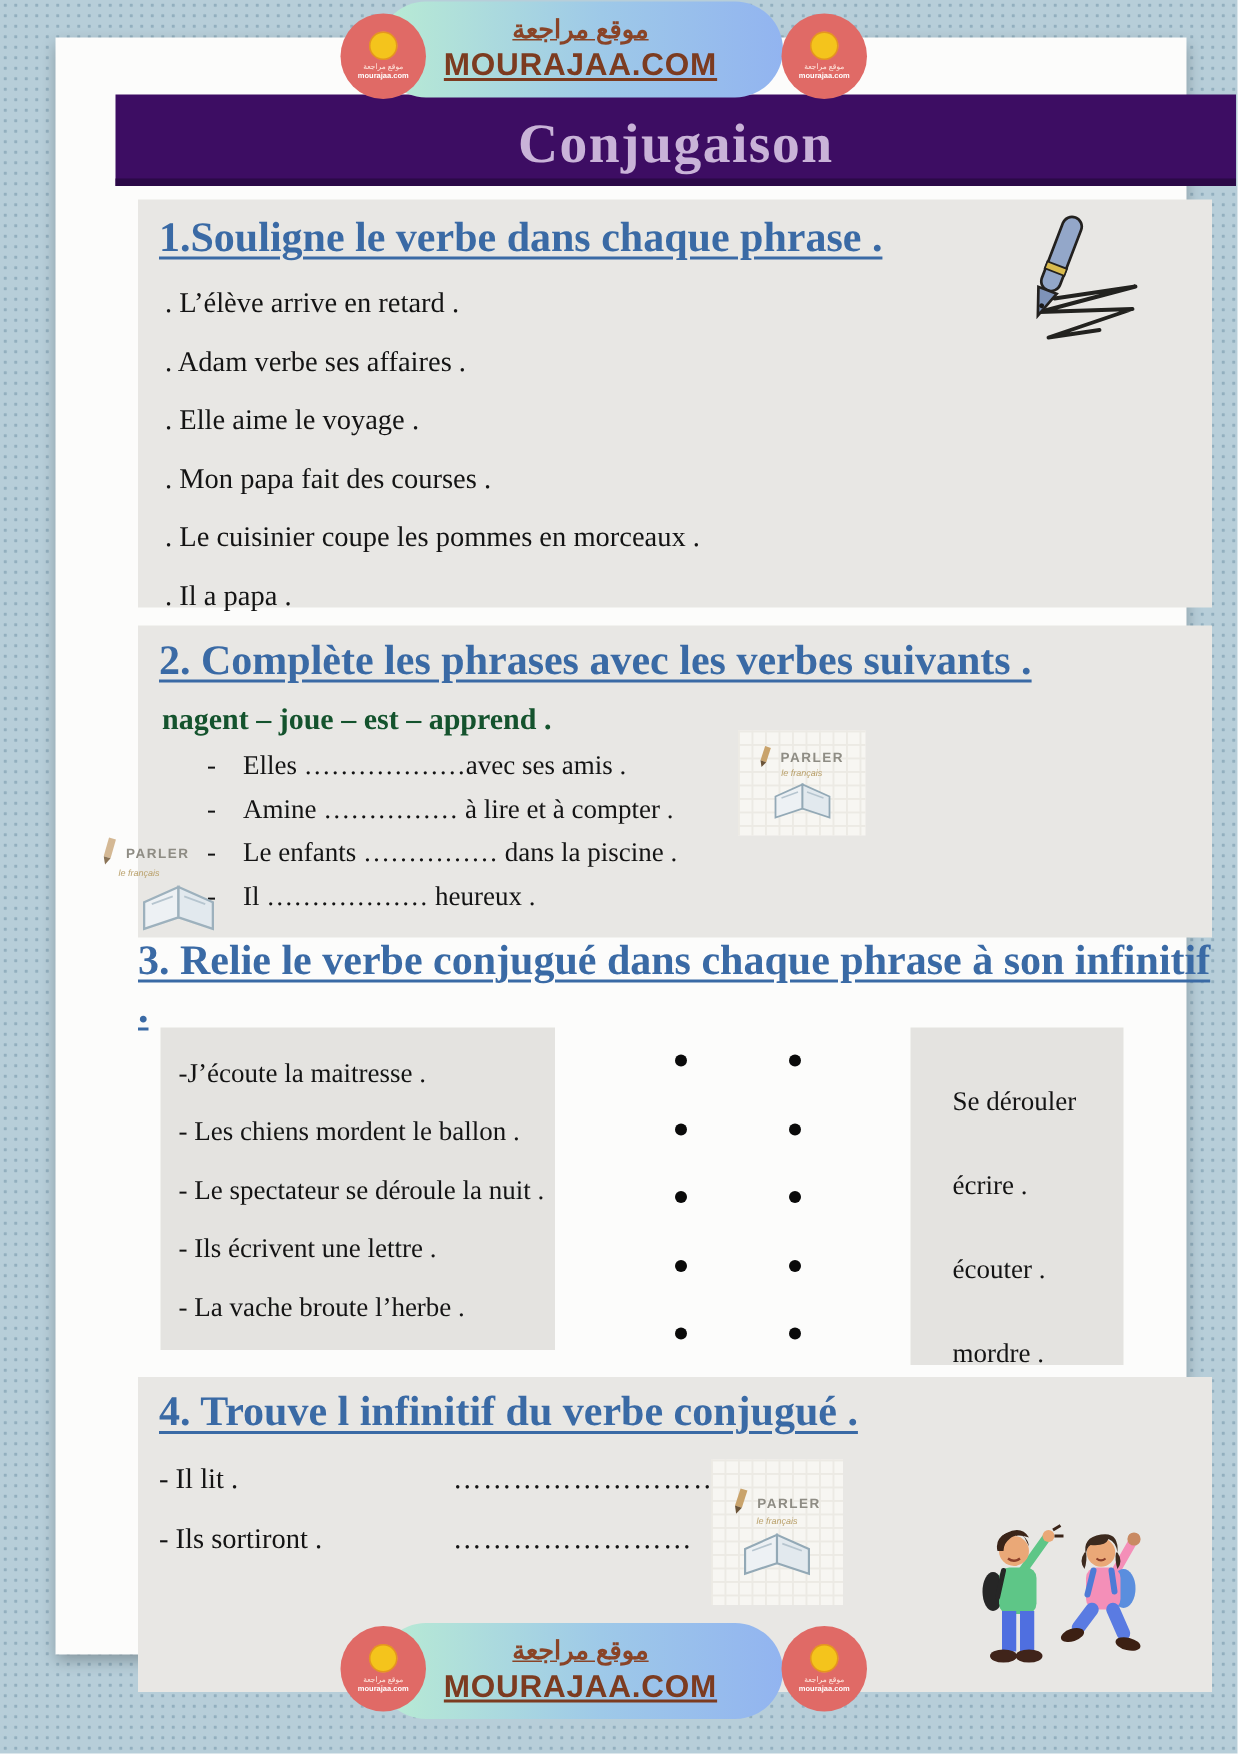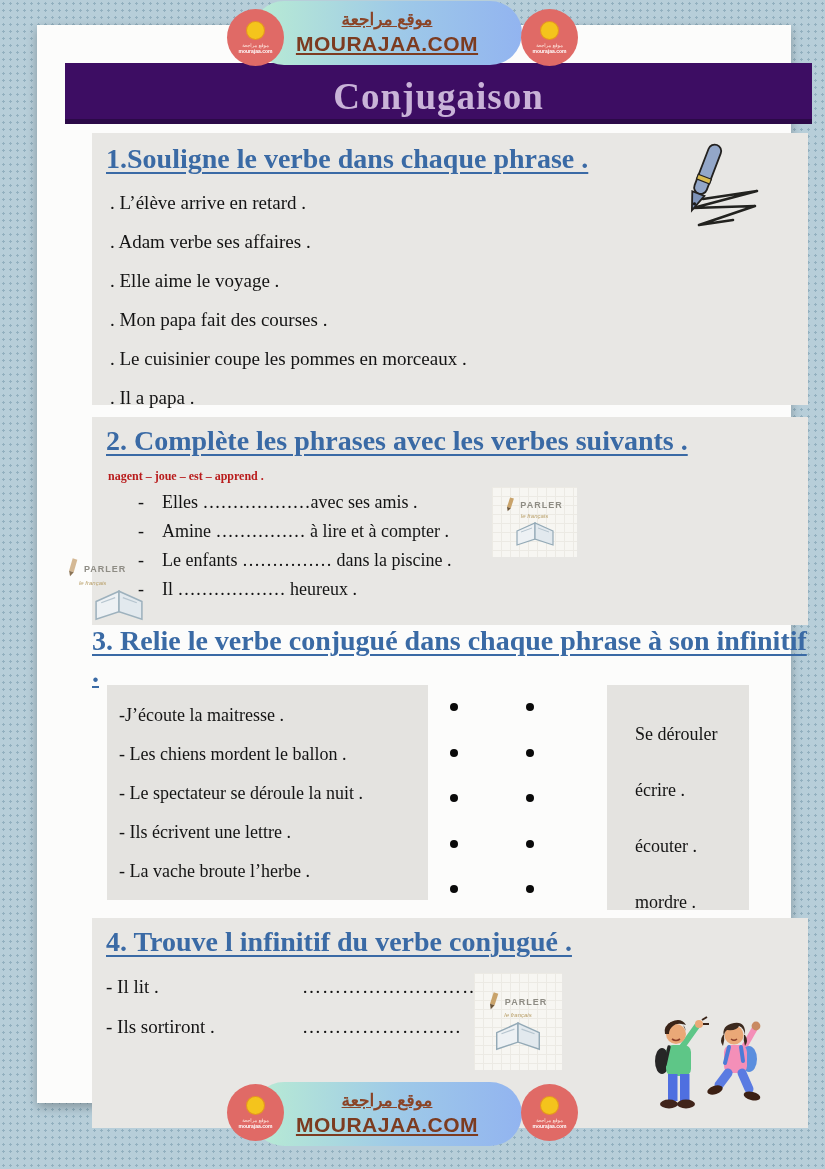--- a/index.html
+++ b/index.html
@@ -9,21 +9,21 @@
     background-image:radial-gradient(circle, rgba(110,145,165,.5) 1px, transparent 1.3px);
     background-size:7px 7px;
     font-family:"Liberation Serif", serif;
   }
   .page{
     position:absolute;left:37px;top:25px;width:754px;height:1078px;
     background:#fcfcfb;box-shadow:0 4px 10px rgba(0,0,0,.28);
   }
   
   .banner{
-    position:absolute;left:28px;top:38px;width:747px;height:56px;
+    position:absolute;left:40px;top:38px;width:747px;height:56px;
     background:#3d0d63;border-bottom:5px solid #2b0947;text-align:center;
   }
   .banner-title{
     margin-top:15px;font-size:37px;font-weight:600;color:#c9b3d8;
     letter-spacing:1px;line-height:1;
   }
   
   .pill{
     position:absolute;width:270px;height:64px;border-radius:32px;z-index:40;
     background:linear-gradient(90deg,#b9ecd3 0%,#9ec9e8 55%,#92b4f0 100%);
@@ -43,26 +43,26 @@
   .logo-t2{font-size:5px;color:#ffffff;font-weight:bold;line-height:1.2;}
   
   .box{position:absolute;background:#e8e7e4;}
   .sec-title{
     margin:0;font-size:28px;font-weight:bold;color:#3a6aa5;
     text-decoration:underline;text-decoration-thickness:2px;text-underline-offset:4px;
   }
   .s1{left:55px;top:108px;width:716px;height:272px;padding:10px 14px;box-sizing:border-box;}
   .s1 p{margin:0 0 0 4px;padding:16px 0 0 0;font-size:19px;color:#141414;line-height:23px;}
   .s2{left:55px;top:392px;width:716px;height:208px;padding:8px 14px;box-sizing:border-box;}
-  .wordbank{margin:12px 0 0 2px;font-size:12px;font-weight:bold;color:#b91c1c;}
+  .wordbank{margin:12px 0 0 2px;font-size:20px;font-weight:bold;color:#14532d;}
   .s2row{display:flex;margin:7px 0 0 32px;font-size:18px;color:#141414;line-height:22px;}
   .s2row .dash{width:24px;flex:0 0 auto;}
   .s3-title{position:absolute;left:55px;top:600px;width:716px;}
   .matchbox{position:absolute;background:#e4e3e0;}
-  .mleft{left:70px;top:660px;width:321px;height:215px;padding:6px 0 0 12px;box-sizing:border-box;}
+  .mleft{left:70px;top:660px;width:263px;height:215px;padding:6px 0 0 12px;box-sizing:border-box;}
   .mleft p{margin:0;padding:10px 0 0 0;font-size:18px;color:#141414;line-height:29px;}
   .mright{left:570px;top:660px;width:142px;height:225px;padding:8px 0 0 12px;box-sizing:border-box;}
   .mright p{margin:16px;padding:11px 0 0 0;font-size:18px;color:#141414;line-height:29px;}
   .dotcol{position:absolute;top:678px;height:190px;width:10px;display:flex;flex-direction:column;justify-content:space-between;}
   .dotcol.c1{left:413px;}
   .dotcol.c2{left:489px;}
   .mdot{width:8px;height:8px;border-radius:50%;background:#0a0a0a;}
   .s4{left:55px;top:893px;width:716px;height:210px;padding:8px 14px;box-sizing:border-box;}
   .s4row{display:flex;margin-top:17px;font-size:19px;color:#141414;line-height:23px;}
   .s4row .lbl{width:196px;flex:0 0 auto;}

